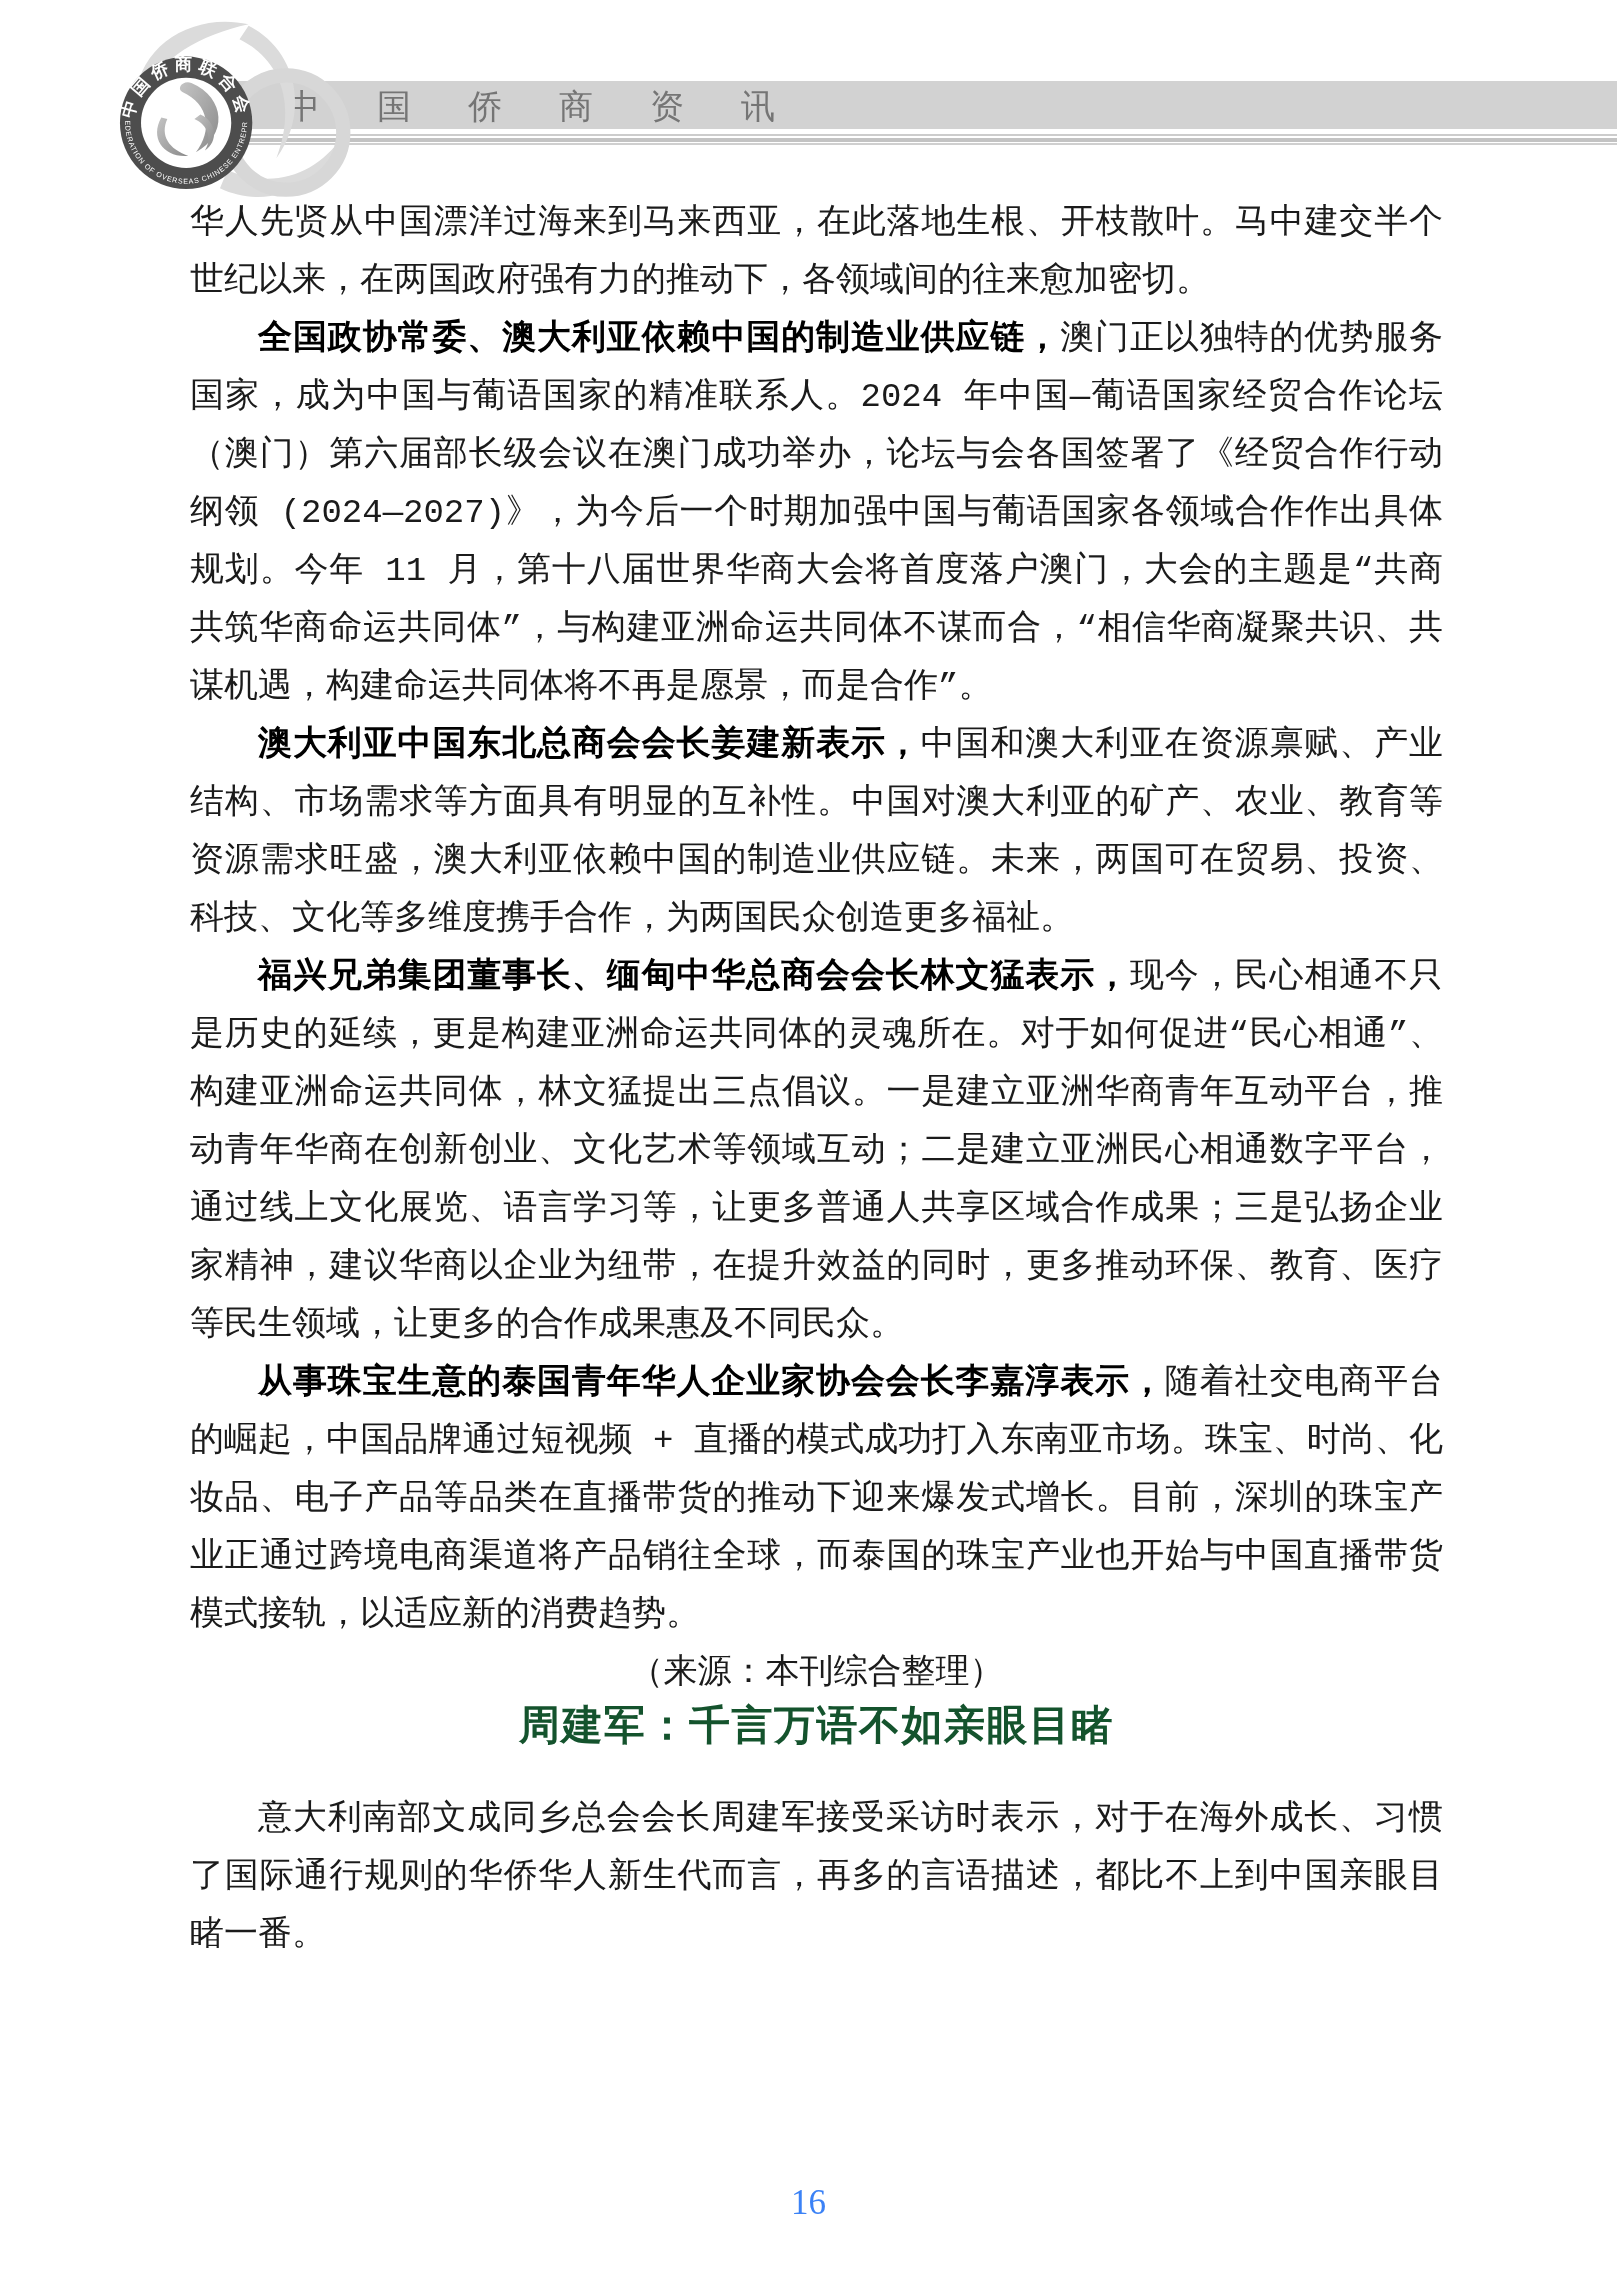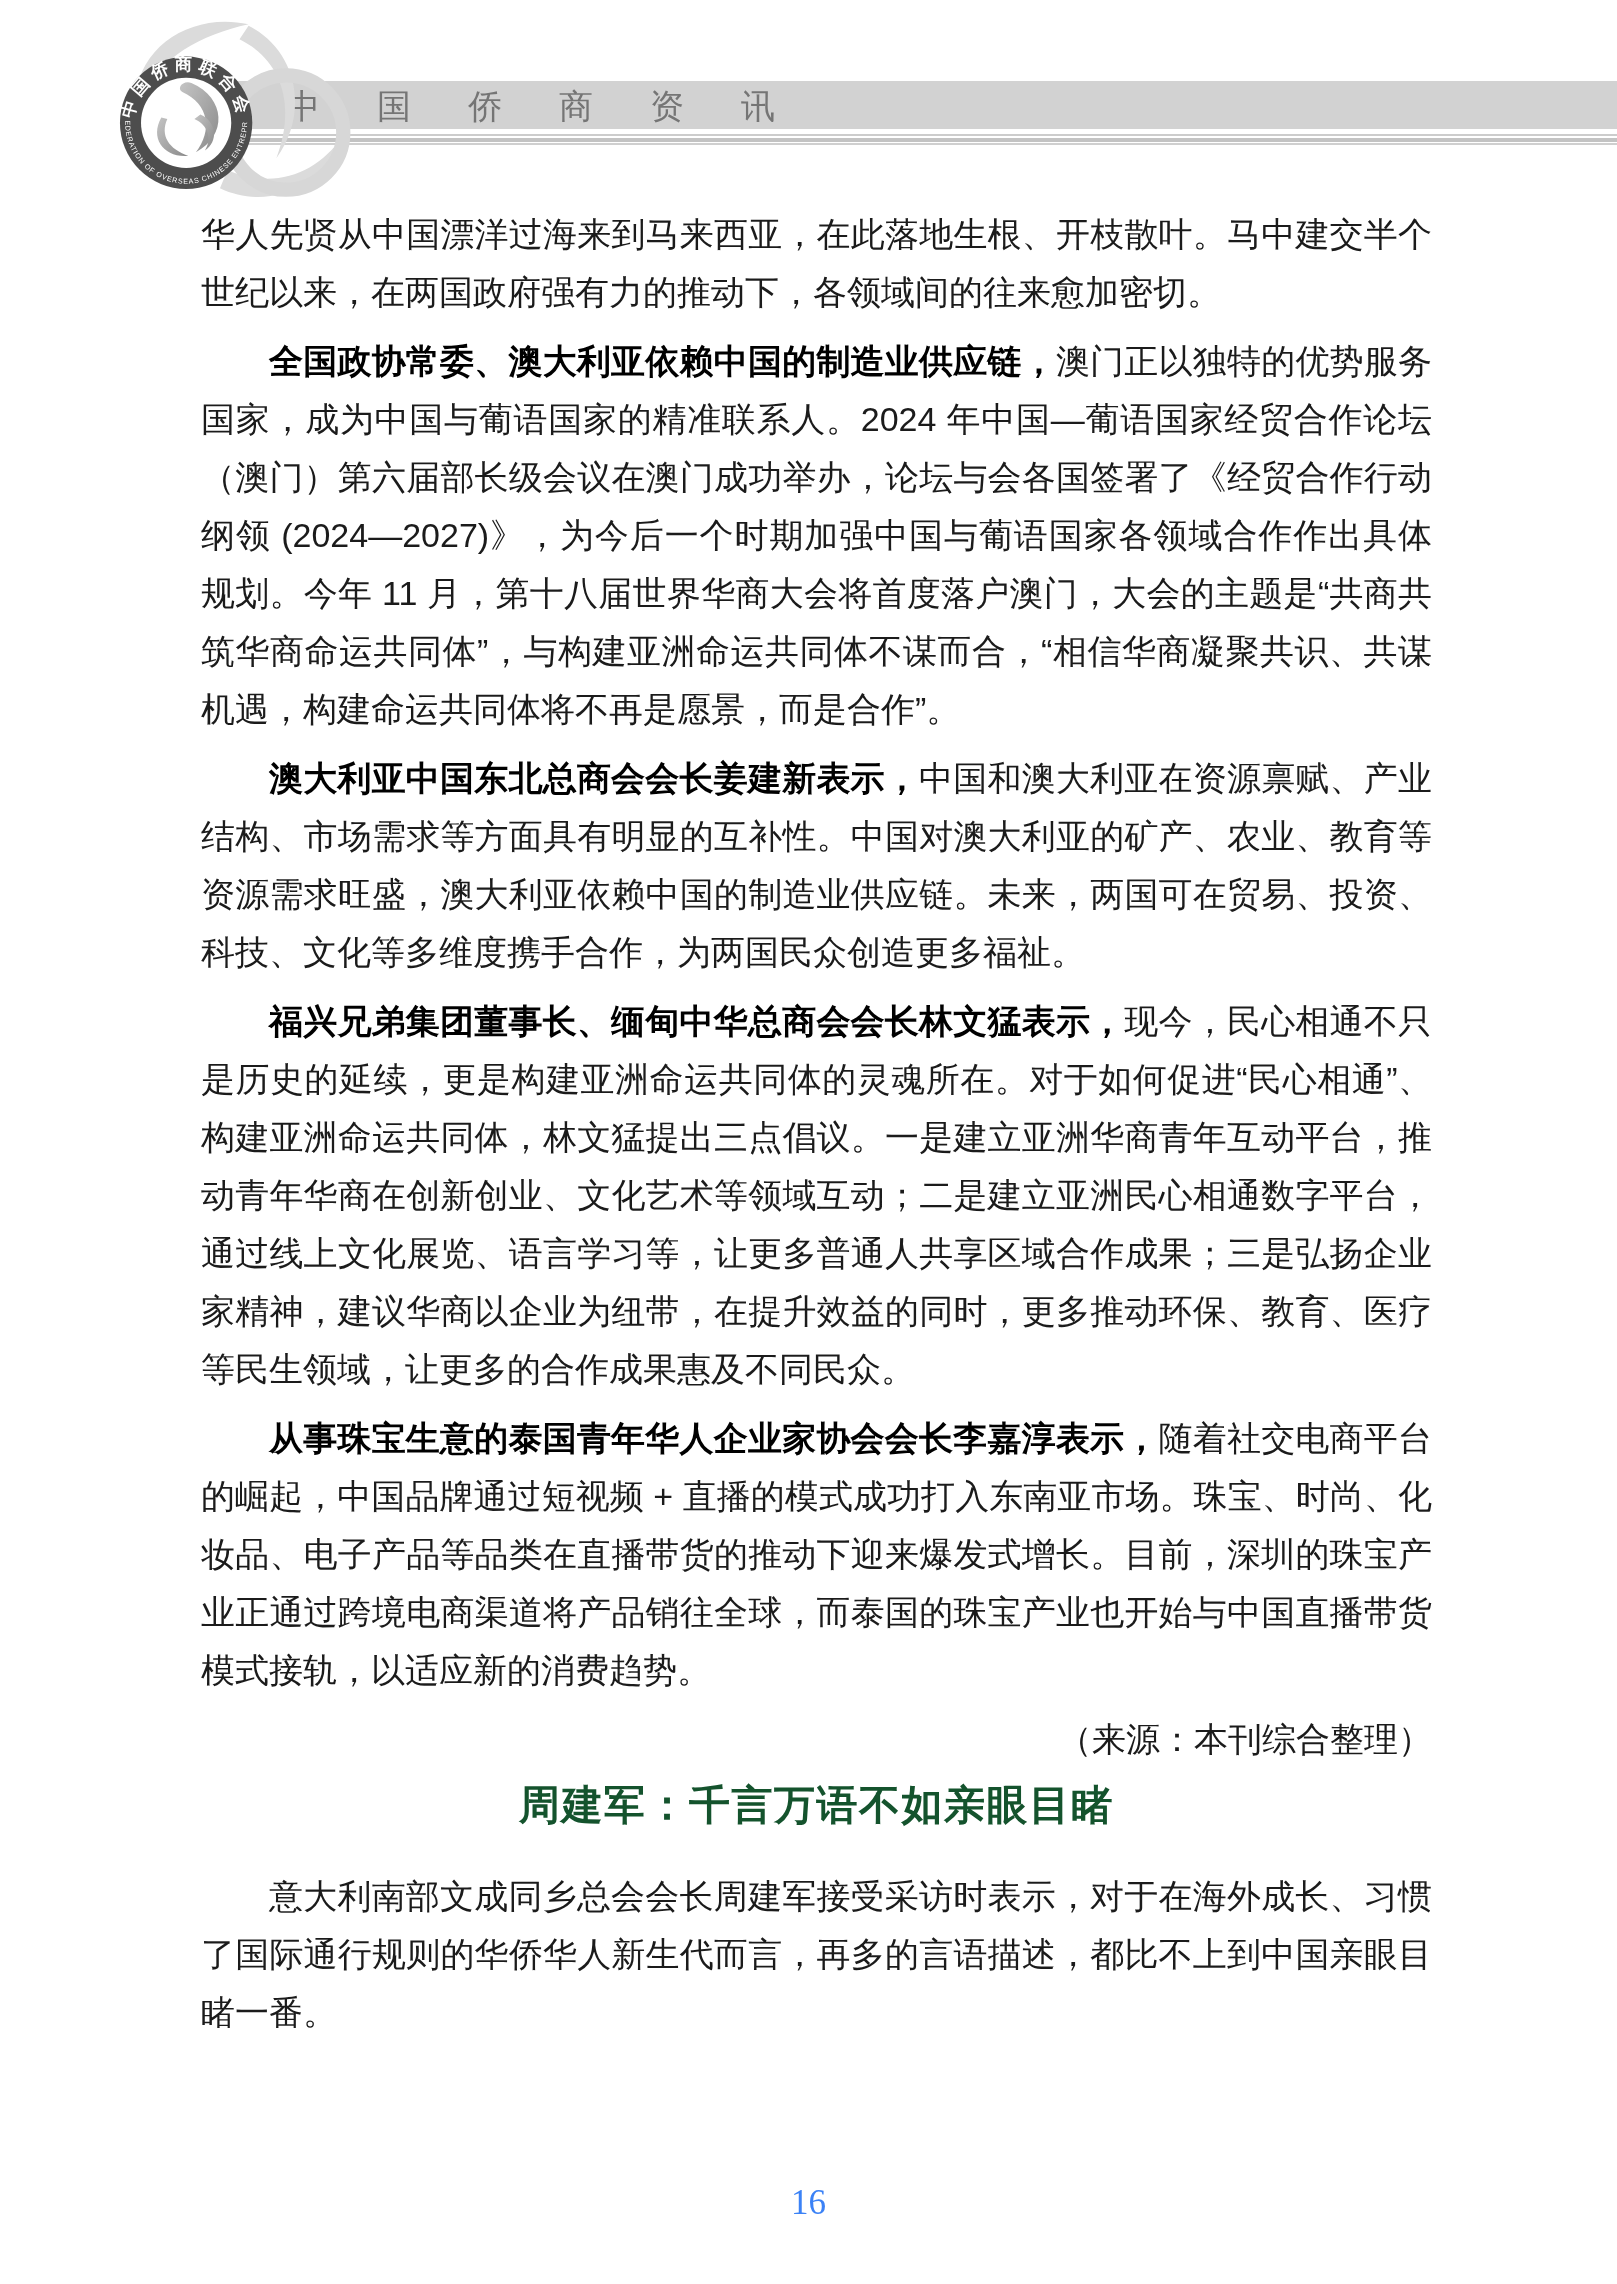--- a/index.html
+++ b/index.html
@@ -26,24 +26,24 @@
   .rule3{top:143px;height:2.3px;background:#cfcfcf;}
   .logo{
     position:absolute;left:47px;top:6px;width:376px;height:196px;
   }
   
   .article{
     position:absolute;left:190px;top:194px;width:1253px;
     font-size:34px;line-height:58px;color:#1b1b1b;
     text-align:justify;
   }
-  .article p{margin:11px;padding:0;}
+  .article p{margin:0;padding:0;font-family:Liberation Mono, monospace;}
   p.body-para.indent{text-indent:68px;}
   .lead{font-weight:700;color:#000;}
-  .source-note{text-align:right;}
+  .source-note{text-align:center;}
   .section-heading{
     margin-top:96px;
     text-align:center;
     font-size:41px;line-height:53px;font-weight:700;color:#14532d;
     letter-spacing:1.5px;
     text-indent:0;
   }
   .closing{margin-top:35px;}
   
   .page-number{

